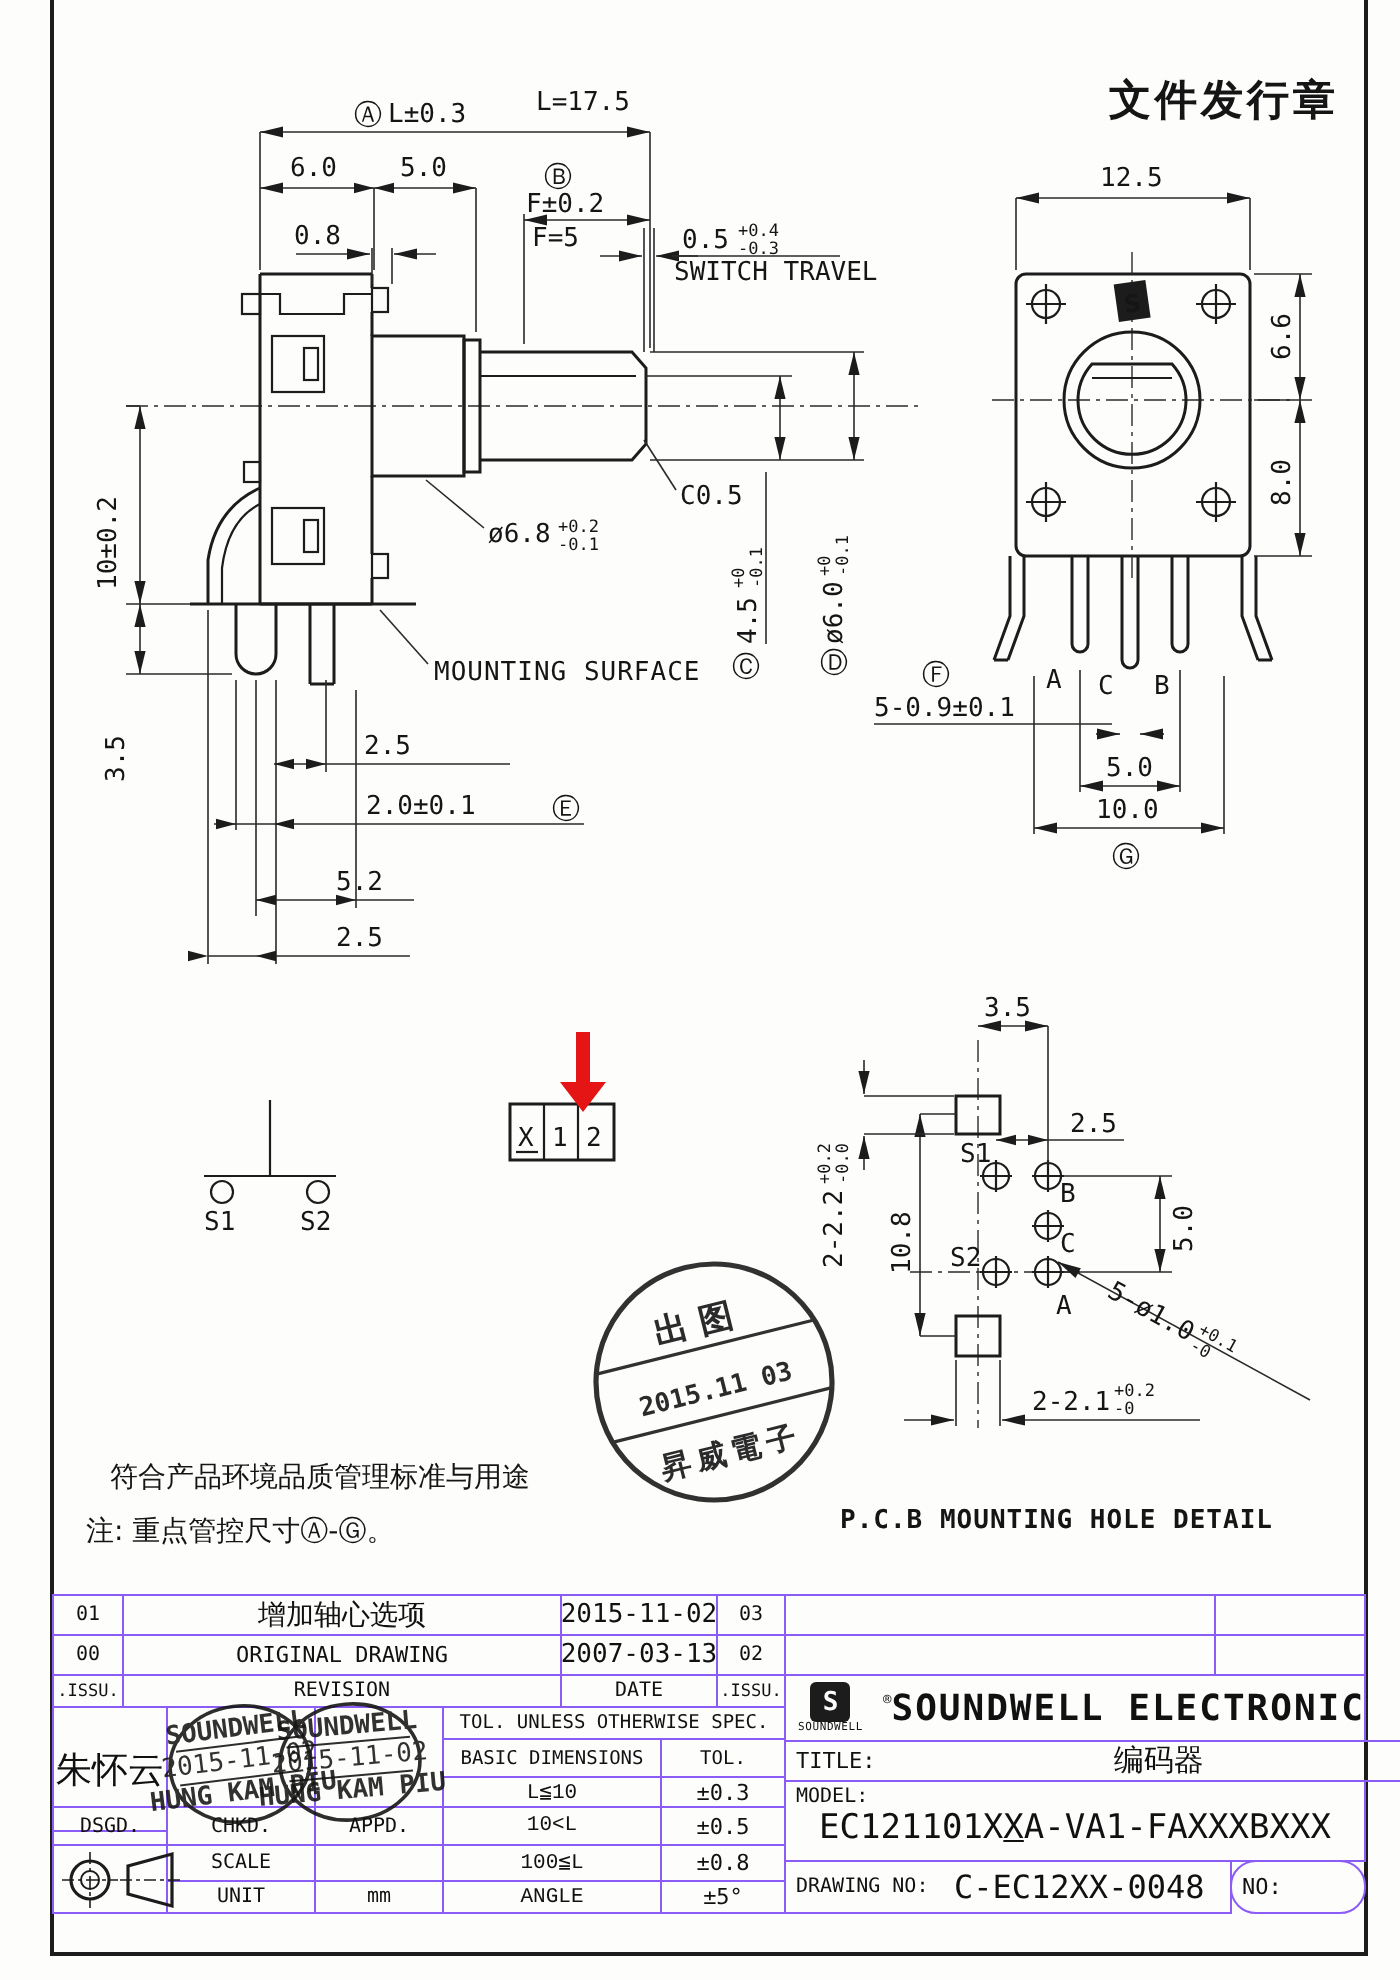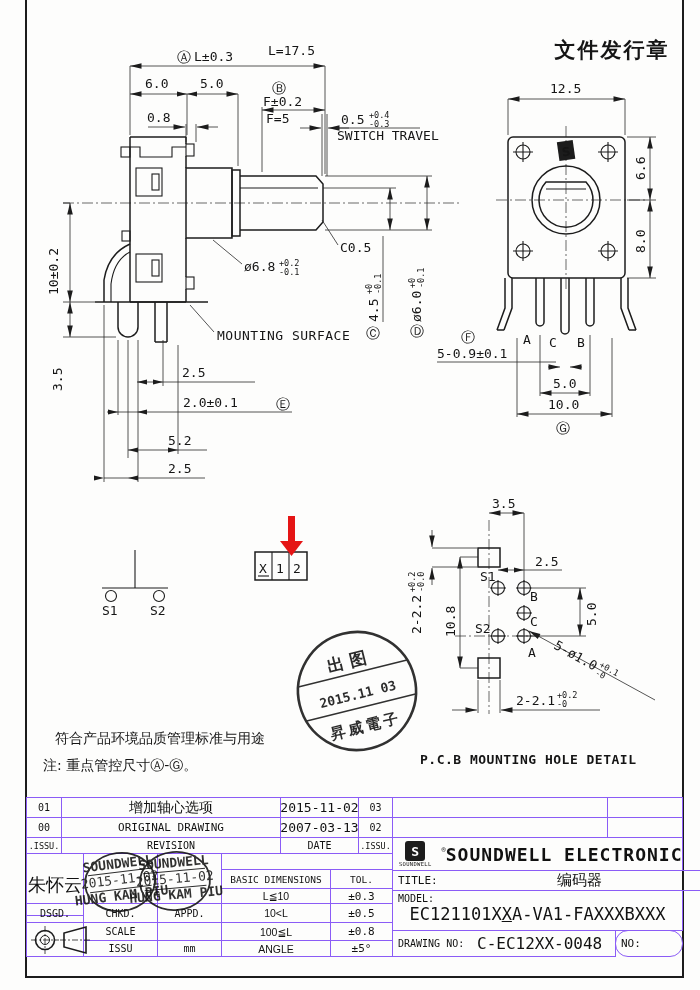--- a/index.html
+++ b/index.html
@@ -14,21 +14,21 @@
   .dt{font-family:"DejaVu Sans Mono","Liberation Mono",monospace;font-size:13px;}
   .ds{font-family:"DejaVu Sans Mono",monospace;font-size:8.5px;}
   .ck{font-family:"DejaVu Sans","Liberation Sans",sans-serif;}
   .mk{font-family:"DejaVu Sans",sans-serif;font-size:14px;}
   
   .tblock{position:absolute;left:26px;top:797px;width:657px;height:160px;}
   .cell{position:absolute;box-sizing:border-box;border:1px solid #8b5cf6;
         display:flex;align-items:center;justify-content:center;
         font-family:"DejaVu Sans Mono","Liberation Mono",monospace;font-size:10px;
         white-space:nowrap;overflow:hidden;background:transparent;}
-  .cjk{font-family:Liberation Sans, sans-serif;}
+  .cjk{font-family:Liberation Mono, monospace;}
   .left{justify-content:flex-start;padding-left:5px;}
   .frame{position:absolute;background:#1c1c1c;}
   .model-u{text-decoration:underline;}
   .stampsvg{pointer-events:none;z-index:6;}
 </style>
 </head>
 <body>
 
 <div class="page">
 
@@ -353,23 +353,24 @@
 
     <div class="cell cjk" style="left:0;top:56px;width:58px;height:63px;font-size:18px;">朱怀云</div>
     <div class="cell" style="left:57px;top:56px;width:75px;height:51px;"></div>
     <div class="cell" style="left:131px;top:56px;width:65px;height:51px;"></div>
     <div class="cell" style="left:0;top:106px;width:58px;height:20px;">DSGD.</div>
     <div class="cell" style="left:57px;top:106px;width:75px;height:20px;">CHKD.</div>
     <div class="cell" style="left:131px;top:106px;width:65px;height:20px;">APPD.</div>
     <div class="cell" style="left:0;top:125px;width:58px;height:35px;"></div>
     <div class="cell" style="left:57px;top:125px;width:75px;height:19px;">SCALE</div>
     <div class="cell" style="left:131px;top:125px;width:65px;height:19px;"></div>
-    <div class="cell" style="left:57px;top:143px;width:75px;height:17px;">ISSU</div>
+    <div class="cell" style="left:57px;top:143px;width:75px;height:17px;">UNIT</div>
     <div class="cell" style="left:131px;top:143px;width:65px;height:17px;">mm</div>
 
+    <div class="cell" style="left:195px;top:56px;width:172px;height:17px;font-size:9.5px;">TOL. UNLESS OTHERWISE SPEC.</div>
     <div class="cell" style="left:195px;top:72px;width:110px;height:20px;font-size:9.5px;">BASIC DIMENSIONS</div>
     <div class="cell" style="left:304px;top:72px;width:63px;height:20px;font-size:9.5px;">TOL.</div>
     <div class="cell cjk" style="left:195px;top:91px;width:110px;height:16px;font-size:10.5px;">L≦10</div>
     <div class="cell" style="left:304px;top:91px;width:63px;height:16px;font-size:11px;">±0.3</div>
     <div class="cell cjk" style="left:195px;top:106px;width:110px;height:20px;font-size:10.5px;text-align:right;">10&lt;L</div>
     <div class="cell" style="left:304px;top:106px;width:63px;height:20px;font-size:11px;">±0.5</div>
     <div class="cell cjk" style="left:195px;top:125px;width:110px;height:19px;font-size:10.5px;">100≦L</div>
     <div class="cell" style="left:304px;top:125px;width:63px;height:19px;font-size:11px;">±0.8</div>
     <div class="cell cjk" style="left:195px;top:143px;width:110px;height:17px;font-size:10.5px;">ANGLE</div>
     <div class="cell" style="left:304px;top:143px;width:63px;height:17px;font-size:11px;">±5°</div>

